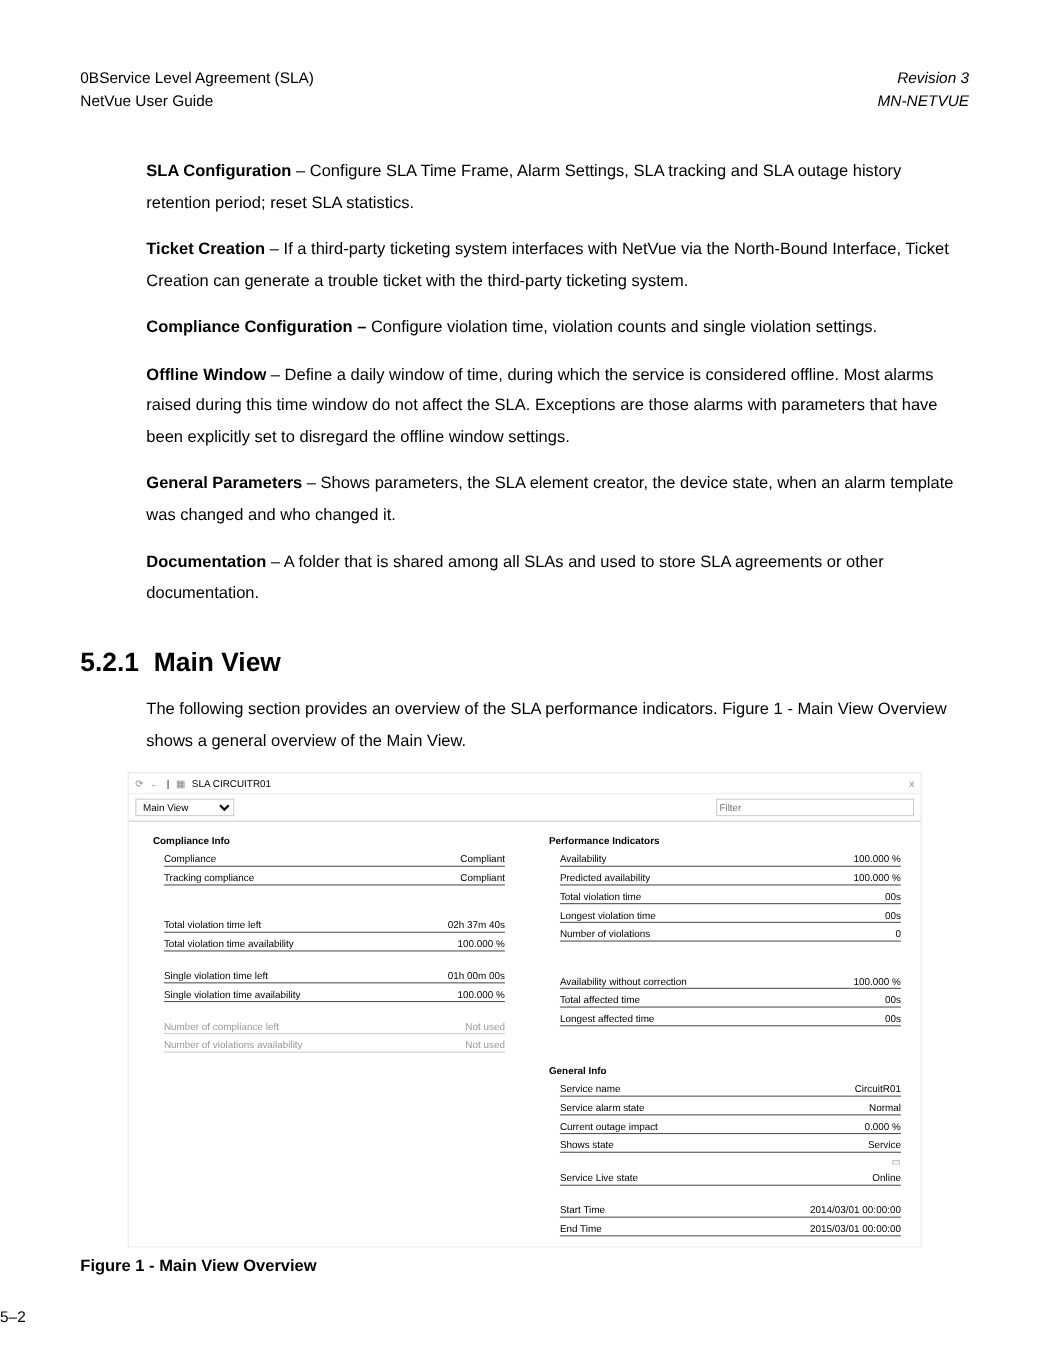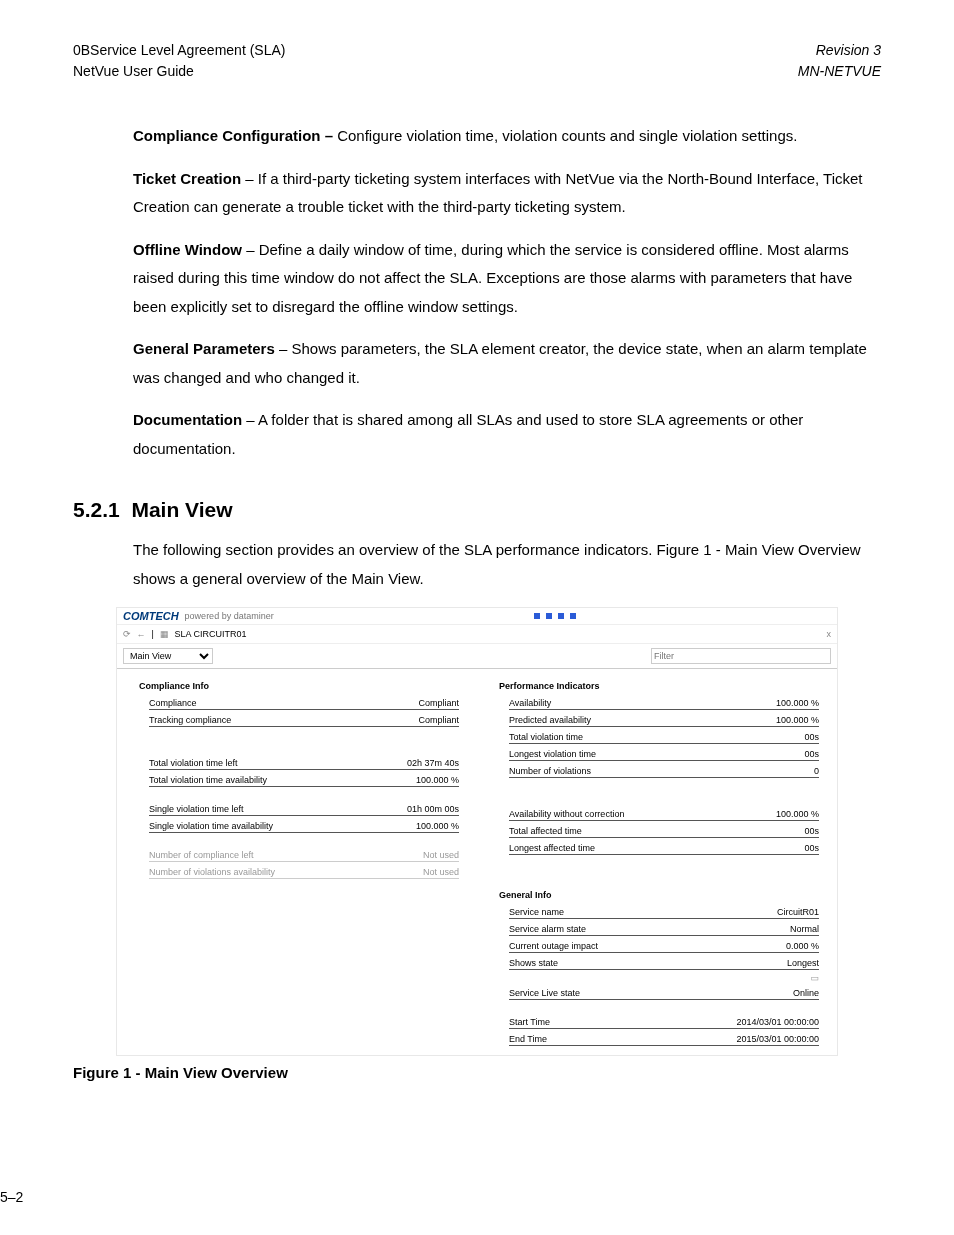--- a/index.html
+++ b/index.html
@@ -17,34 +17,35 @@
     box-sizing: border-box;
     padding: 40px 73px 40px 73px;
     position: relative;
   }
   .hdr {
     display: flex;
     justify-content: space-between;
     font-size: 14px;
     line-height: 1.5;
     margin-bottom: 40px;
+    margin-top: 20px;
   }
   .hdr .left, .hdr .right { display: flex; flex-direction: column; }
   .hdr .right { text-align: right; font-style: italic; }
   .body-indent {
     margin-left: 60px;
   }
   p.body {
     font-size: 15px;
     line-height: 1.9;
     margin: 0 0 14px 0;
   }
   p.body b { font-weight: 700; }
   h2.section {
-    font-size: 21px;
+    font-size: 24px;
     font-weight: 700;
     margin: 35px 0 14px 0;
   }
   .figure-caption {
     font-size: 15px;
     font-weight: 700;
     text-align: left;
     margin-top: 8px;
   }
   .pagenum {
@@ -152,46 +153,37 @@
       <span>0BService Level Agreement (SLA)</span>
       <span>NetVue User Guide</span>
     </div>
     <div class="right">
       <span>Revision 3</span>
       <span>MN-NETVUE</span>
     </div>
   </div>
 
   <div class="body-indent">
+    <p class="body"><b>SLA Configuration</b><span> – Configure SLA Time Frame, Alarm Settings, SLA tracking and SLA outage history retention period; reset SLA statistics.</span></p>
+    <p class="body"><b>Ticket Creation</b><span> – If a third-party ticketing system interfaces with NetVue via the North-Bound Interface, Ticket Creation can generate a trouble ticket with the third-party ticketing system.</span></p>
     <p class="body"><b>Compliance Configuration –</b><span> Configure violation time, violation counts and single violation settings.</span></p>
-    <p class="body"><b>Ticket Creation</b><span> – If a third-party ticketing system interfaces with NetVue via the North-Bound Interface, Ticket Creation can generate a trouble ticket with the third-party ticketing system.</span></p>
     <p class="body"><b>Offline Window</b><span> – Define a daily window of time, during which the service is considered offline. Most alarms raised during this time window do not affect the SLA. Exceptions are those alarms with parameters that have been explicitly set to disregard the offline window settings.</span></p>
     <p class="body"><b>General Parameters</b><span> – Shows parameters, the SLA element creator, the device state, when an alarm template was changed and who changed it.</span></p>
     <p class="body"><b>Documentation</b><span> – A folder that is shared among all SLAs and used to store SLA agreements or other documentation.</span></p>
   </div>
 
   <h2 class="section">
     <span>5.2.1</span>&nbsp;&nbsp;<span>Main View</span>
   </h2>
 
   <div class="body-indent">
     <p class="body">The following section provides an overview of the SLA performance indicators. Figure 1 - Main View Overview shows a general overview of the Main View.</p>
   </div>
 
   <div class="fig">
-    <div class="topbar">
-      <span class="brand">COMTECH</span>
-      <span>powered by dataminer</span>
-      <span style="flex:1"></span>
-      <span class="sq" style="background:#2b5bd7"></span>
-      <span class="sq" style="background:#2b5bd7"></span>
-      <span class="sq" style="background:#2b5bd7"></span>
-      <span class="sq" style="background:#2b5bd7"></span>
-      <span style="flex:1"></span>
-    </div>
     <div class="crumb">
       <span class="ico">⟳</span>
       <span class="ico">←</span>
       <span>|</span>
       <span class="ico">▦</span>
       <span>SLA CIRCUITR01</span>
       <span class="x">x</span>
     </div>
     <div class="toolbar">
       <select>
@@ -284,21 +276,21 @@
         <div class="row">
             <span class="lbl">Service alarm state</span>
             <span class="val">Normal</span>
           </div>
         <div class="row">
             <span class="lbl">Current outage impact</span>
             <span class="val">0.000 %</span>
           </div>
         <div class="row">
             <span class="lbl">Shows state</span>
-            <span class="val">Longest</span>
+            <span class="val">Service</span>
           </div>
         <div class="stategraphic">▭</div>
         <div class="row">
             <span class="lbl">Service Live state</span>
             <span class="val">Online</span>
           </div>
         <div class="gap2"></div>
         <div class="row">
             <span class="lbl">Start Time</span>
             <span class="val">2014/03/01 00:00:00</span>

